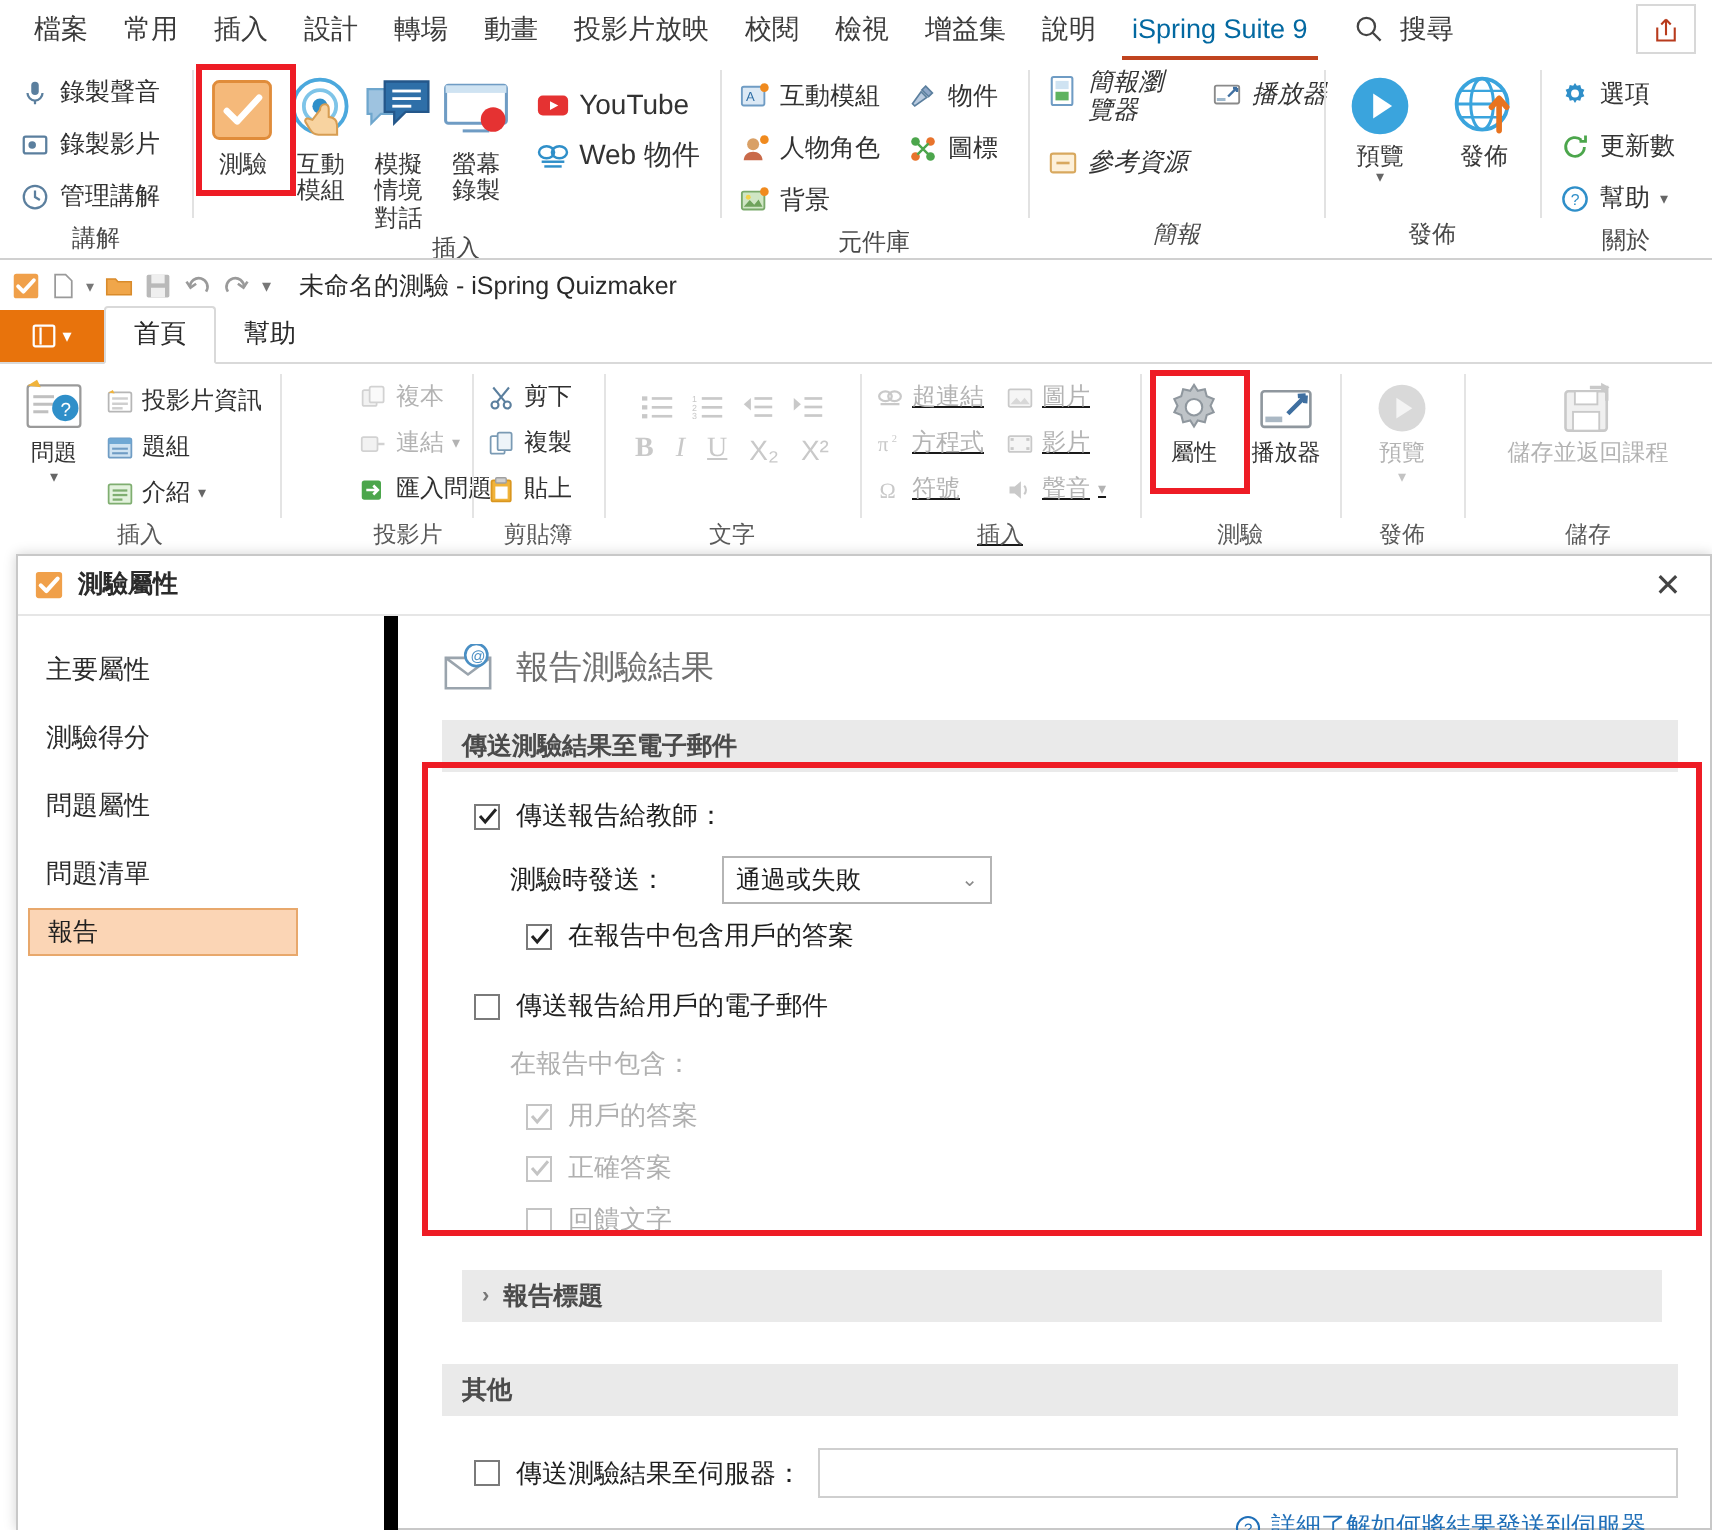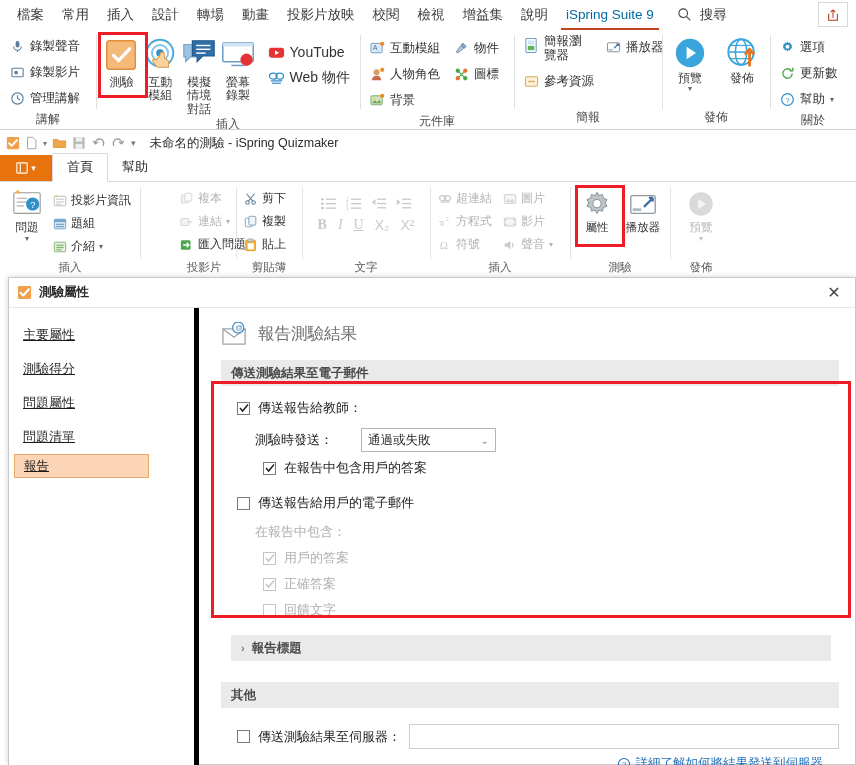--- a/index.html
+++ b/index.html
@@ -78,21 +78,21 @@
 
   
   #dlg { position:absolute; left:8px; top:277px; width:848px; height:488px; background:#ffffff;
          border:1px solid #c8c8c8; box-shadow:0 0 6px rgba(0,0,0,.18); }
   #dlg-head { height:30px; display:flex; align-items:center; padding:0 8px; border-bottom:1px solid #e6e6e6; }
   #dlg-head .t { font-size:12.5px; color:#2b2b2b; margin-left:7px; font-weight:bold; }
   #dlg-close { margin-left:auto; width:26px; height:22px; display:flex; align-items:center; justify-content:center;
                font-size:16px; color:#444; font-family:"Liberation Sans", sans-serif; }
 
   #dlg-body { display:flex; height:457px; }
-  #dlg-nav { width:190px; border-right:5px solid #000000; padding-top:10px; background:#fff;text-decoration:underline; }
+  #dlg-nav { width:190px; border-right:7px solid #000000; padding-top:10px; background:#fff; }
   .nav-item { height:34px; display:flex; align-items:center; padding:0 14px; font-size:13px; color:#2b2b2b; }
   .nav-item.sel { background:#fbd5b5; border:1px solid #e8a86c; margin:0 5px; padding-left:9px; }
 
   #dlg-main { flex:1; position:relative; padding:14px 16px 0 22px; overflow:hidden; }
   #main-head { display:flex; align-items:center; gap:11px; margin-bottom:14px; }
   #main-head .ttl { font-size:16.5px; color:#6f6f6f; }
 
   .sect-head { background:#eaeaea; height:26px; display:flex; align-items:center; padding:0 10px;
                font-size:12.5px; font-weight:bold; color:#4b4b4b; }
   .sect-head .chev { margin-right:7px; color:#777; font-size:11px; }
@@ -323,21 +323,21 @@
                   <path d="M5 5l6 6M11 5l-6 6" stroke="#4ca64c" stroke-width="1.3"></path>
                 </svg>
             </span>
             <span>圖標</span>
           </div>
         </div>
       </div>
       <div class="pgroup-label">元件庫</div>
     </div>
 
-    <div class="pgroup" style="width:148px;">
+    <div class="pgroup" style="width:148px;font-style:italic;">
       <div class="pgroup-body" style="padding-top:5px;">
         <div class="pcol">
           <div class="psmall" style="height:34px;align-items:flex-start;">
             <span class="ico" style="margin-top:3px;">
               <svg width="15" height="17" viewBox="0 0 16 18">
                   <rect x="2" y="1.5" width="11" height="15" rx="1" fill="#fff" stroke="#6f9cc4" stroke-width="1.1"></rect>
                   <rect x="4" y="3.6" width="7" height="4.4" fill="#cfe3f2"></rect>
                   <rect x="4" y="9.4" width="7" height="4.6" fill="#5fb35f"></rect>
                 </svg>
             </span>
@@ -695,21 +695,21 @@
           <span class="b">B</span>
           <span class="i">I</span>
           <span class="u">U</span>
           <span>X₂</span>
           <span>X²</span>
         </div>
       </div>
       <div class="qgroup-label">文字</div>
     </div>
 
-    <div class="qgroup" style="width:140px;">
+    <div class="qgroup" style="width:140px;text-decoration:underline;">
       <div class="qgroup-body" style="padding-top:5px;">
         <div class="pcol">
           <div class="qsmall dim">
             <span class="ico">
               <svg width="14" height="14" viewBox="0 0 16 16">
                   <ellipse cx="5.4" cy="7" rx="3.6" ry="2.8" fill="none" stroke="#c9c9c9" stroke-width="1.3"></ellipse>
                   <ellipse cx="10.6" cy="7" rx="3.6" ry="2.8" fill="none" stroke="#c9c9c9" stroke-width="1.3"></ellipse>
                   <line x1="2.6" y1="11.5" x2="13.4" y2="11.5" stroke="#c9c9c9" stroke-width="1.3"></line>
                 </svg>
             </span>
@@ -806,20 +806,37 @@
                 <path d="M13 9.5l8.5 5.5-8.5 5.5z" fill="#f4f4f4"></path>
               </svg>
           </span>
           <span class="qbig-label">預覽</span>
           <span style="font-size:8px;color:#c3c3c3;">▾</span>
         </div>
       </div>
       <div class="qgroup-label">發佈</div>
     </div>
 
+    <div class="qgroup" style="width:124px;">
+      <div class="qgroup-body" style="justify-content:center;padding-top:6px;">
+        <div class="qbig dim" style="width:110px;">
+          <span class="ico">
+            <svg width="30" height="30" viewBox="0 0 32 32">
+                <rect x="4" y="6" width="22" height="21" rx="1.5" fill="#f0f0f0" stroke="#c9c9c9" stroke-width="1.4"></rect>
+                <rect x="9" y="6" width="12" height="7" fill="#fff" stroke="#c9c9c9" stroke-width="1"></rect>
+                <rect x="8" y="17" width="14" height="10" fill="#fff" stroke="#c9c9c9" stroke-width="1"></rect>
+                <path d="M17 4h9v7" fill="none" stroke="#c9c9c9" stroke-width="1.8"></path>
+                <path d="M23 1.5L27.5 4 23 6.5z" fill="#c9c9c9"></path>
+              </svg>
+          </span>
+          <span class="qbig-label">儲存並返回課程</span>
+        </div>
+      </div>
+      <div class="qgroup-label">儲存</div>
+    </div>
 
   </div>
 
   <div class="redbox" style="left:575px; top:55px; width:50px; height:62px;"></div>
 </div>
 
 <div id="dlg">
 
   <div id="dlg-head">
     <span class="ico">

